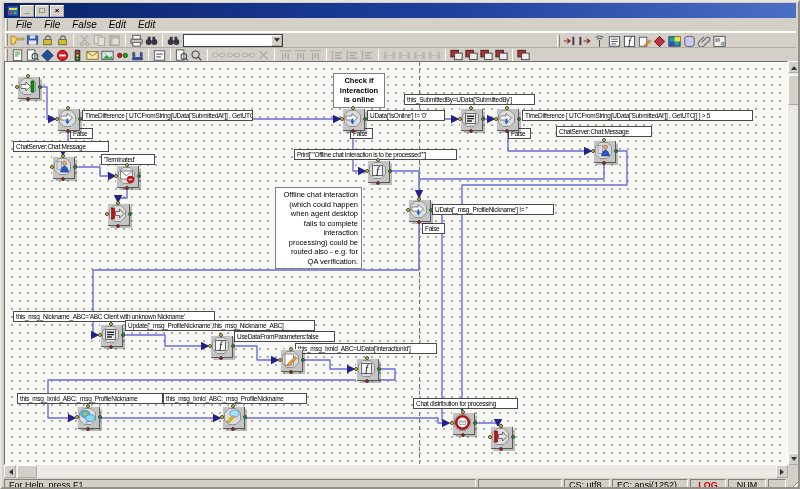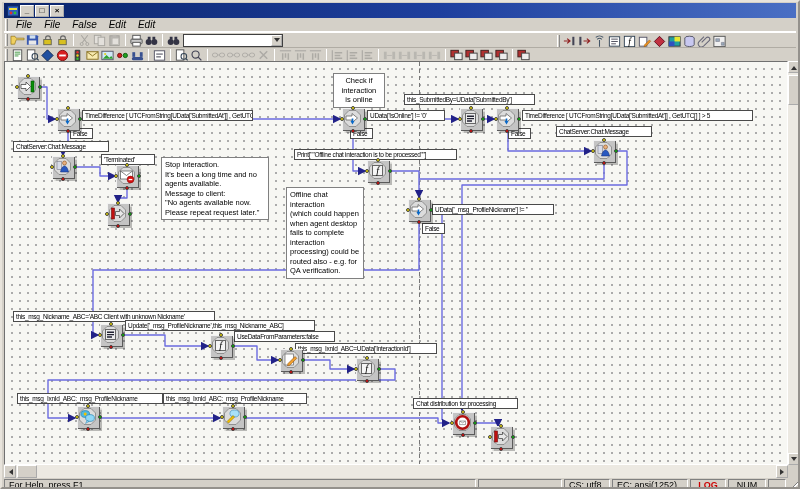--- a/index.html
+++ b/index.html
@@ -486,30 +486,24 @@
       <polyline points="425,148 437,148 437,358" fill="none" stroke="#6b6be0" stroke-width="1.4" stroke-linejoin="round"></polyline>
       <polyline points="414,160 414,208 88,208 88,273 93,273" fill="none" stroke="#6b6be0" stroke-width="1.4" stroke-linejoin="round" marker-end="url(#arr)"></polyline>
       <polyline points="119,273 160,273 160,284 203,284" fill="none" stroke="#6b6be0" stroke-width="1.4" stroke-linejoin="round" marker-end="url(#arr)"></polyline>
       <polyline points="229,284 252,284 252,298 273,298" fill="none" stroke="#6b6be0" stroke-width="1.4" stroke-linejoin="round" marker-end="url(#arr)"></polyline>
       <polyline points="299,298 325,298 325,307 349,307" fill="none" stroke="#6b6be0" stroke-width="1.4" stroke-linejoin="round" marker-end="url(#arr)"></polyline>
       <polyline points="375,307 390,307 390,318 43,318 43,356 70,356" fill="none" stroke="#6b6be0" stroke-width="1.4" stroke-linejoin="round" marker-end="url(#arr)"></polyline>
       <polyline points="96,356 215,356" fill="none" stroke="#6b6be0" stroke-width="1.4" stroke-linejoin="round" marker-end="url(#arr)"></polyline>
       <polyline points="241,356 433,356 433,361 444,361" fill="none" stroke="#6b6be0" stroke-width="1.4" stroke-linejoin="round" marker-end="url(#arr)"></polyline>
       <polyline points="471,361 493,361 493,364" fill="none" stroke="#6b6be0" stroke-width="1.4" stroke-linejoin="round" marker-end="url(#arr)"></polyline>
     </svg>
-<div class="comment center" style="left: 328px; top: 11px; width: 52px;">Check if
+<div class="comment center" style="left: 328px; top: 11px; width: 52px; font-weight: bold;">Check if
 interaction
 is online</div>
-    <div class="comment" style="left: 156px; top: 95px; width: 108px;">Stop interaction.
-It's been a long time and no
-agents available.
-Message to client:
-"No agents available now.
-Please repeat request later."</div>
-    <div class="comment" style="left: 281px; top: 125px; width: 78px;">Offline chat interaction
+    <div class="comment" style="left: 270px; top: 125px; width: 87px; text-align: right;">Offline chat interaction
 (which could happen
 when agent desktop
 fails to complete
 interaction
 processing) could be
 routed also - e.g. for
 QA verification.</div>
     <div class="flowlabel" style="left: 77px; top: 48px; width: 171px;">TimeDifference [ UTCFromString[UData['SubmittedAt']] , GetUTC[] ] &lt; 150</div>
     <div class="flowlabel" style="left: 65px; top: 66px; width: 23px;">False</div>
     <div class="flowlabel" style="left: 8px; top: 79px; width: 96px;">ChatServer:Chat:Message</div>

